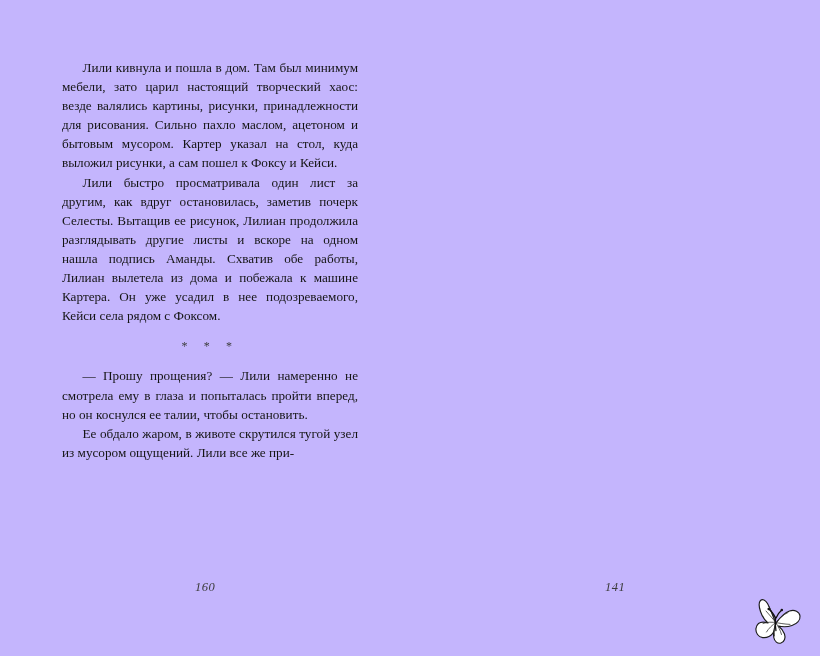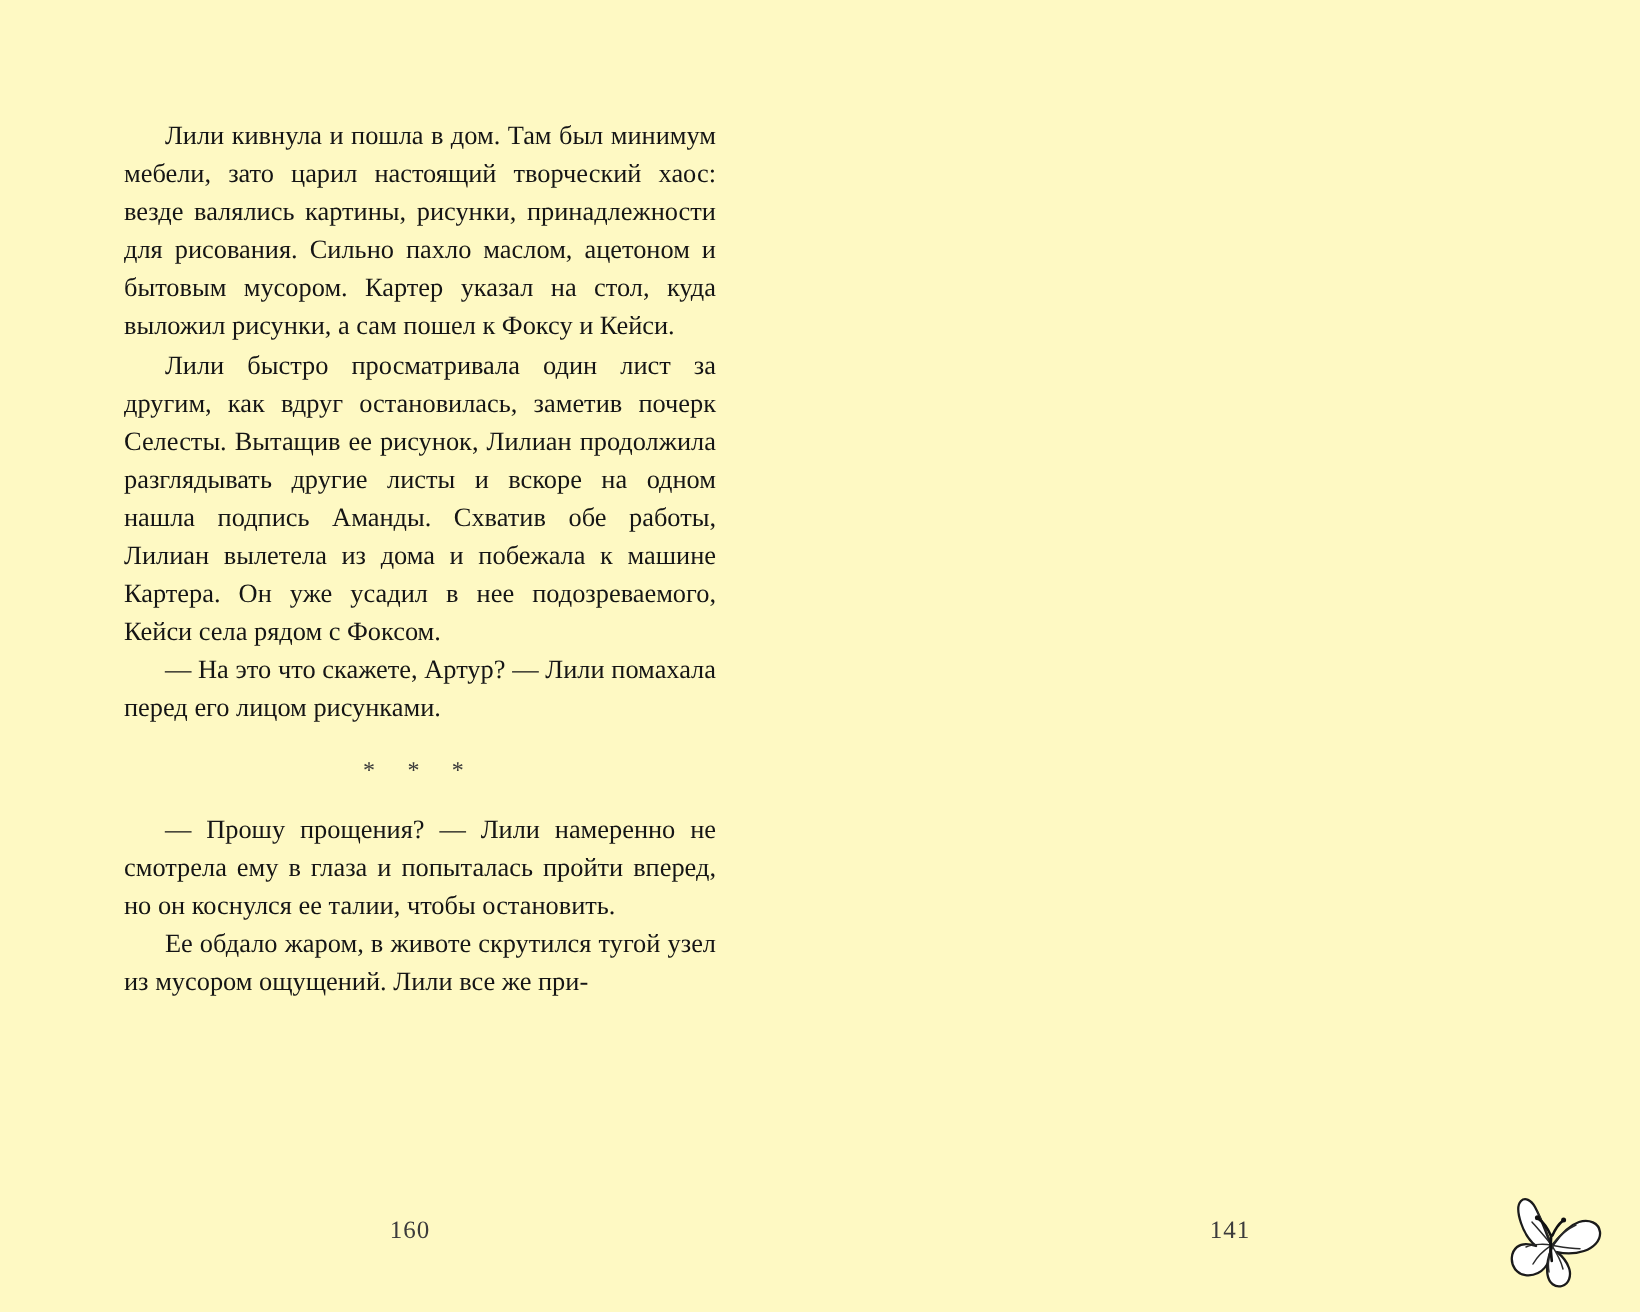--- a/index.html
+++ b/index.html
@@ -11,21 +11,21 @@
     width: 820px;
     height: 656px;
     overflow: hidden;
     font-family: "Liberation Serif", "DejaVu Serif", serif;
     color: #1a1a1a;
   }
   .spread {
     position: relative;
     width: 820px;
     height: 656px;
-    background: #fef9c3;
+    background: #c4b5fd;
   }
   .page {
     position: absolute;
     top: 0;
     height: 656px;
   }
   .page-left  { left: 0;   width: 410px; }
   .page-right { left: 410px; width: 410px; }
 
   .text-block {
@@ -50,24 +50,25 @@
     text-indent: 0;
     text-align: center;
     letter-spacing: 0.55em;
     padding: 12px 0 10px 0;
     font-size: 12px;
     color: #3a3a3a;
   }
 
   .folio {
     position: absolute;
-    top: 608px;
+    top: 580px;
     font-size: 12.5px;
     color: #3c3c3c;
     letter-spacing: 0.04em;
+    font-style: italic;
   }
   .page-left .folio  { left: 0; width: 410px; text-align: center; }
   .page-right .folio { left: 0; width: 410px; text-align: center; }
 
   .butterfly {
     position: absolute;
     left: 748px;
     top: 596px;
     width: 56px;
     height: 52px;
@@ -76,21 +77,20 @@
 </style>
 </head>
 <body>
 
 <div class="spread">
 
   <div class="page page-left">
     <div class="text-block">
       <p class="para">Лили кивнула и пошла в дом. Там был минимум мебели, зато царил настоящий творческий хаос: везде валялись картины, рисунки, принадлежности для рисования. Сильно пахло маслом, ацетоном и бытовым мусором. Картер указал на стол, куда выложил рисунки, а сам пошел к Фоксу и Кейси.</p>
       <p class="para">Лили быстро просматривала один лист за другим, как вдруг остановилась, заметив почерк Селесты. Вытащив ее рисунок, Лилиан продолжила разглядывать другие листы и вскоре на одном нашла подпись Аманды. Схватив обе работы, Лилиан вылетела из дома и побежала к машине Картера. Он уже усадил в нее подозреваемого, Кейси села рядом с Фоксом.</p>
-      <p class="para">— На это что скажете, Артур? — Лили помахала перед его лицом рисунками.</p>
       <p class="sep">* * *</p>
       <p class="para">— Прошу прощения? — Лили намеренно не смотрела ему в глаза и попыталась пройти вперед, но он коснулся ее талии, чтобы остановить.</p>
       <p class="para">Ее обдало жаром, в животе скрутился тугой узел из мусором ощущений. Лили все же при-</p>
     </div>
     <div class="folio">160</div>
   </div>
 
   <div class="page page-right">
 
     <div class="folio">141</div>

